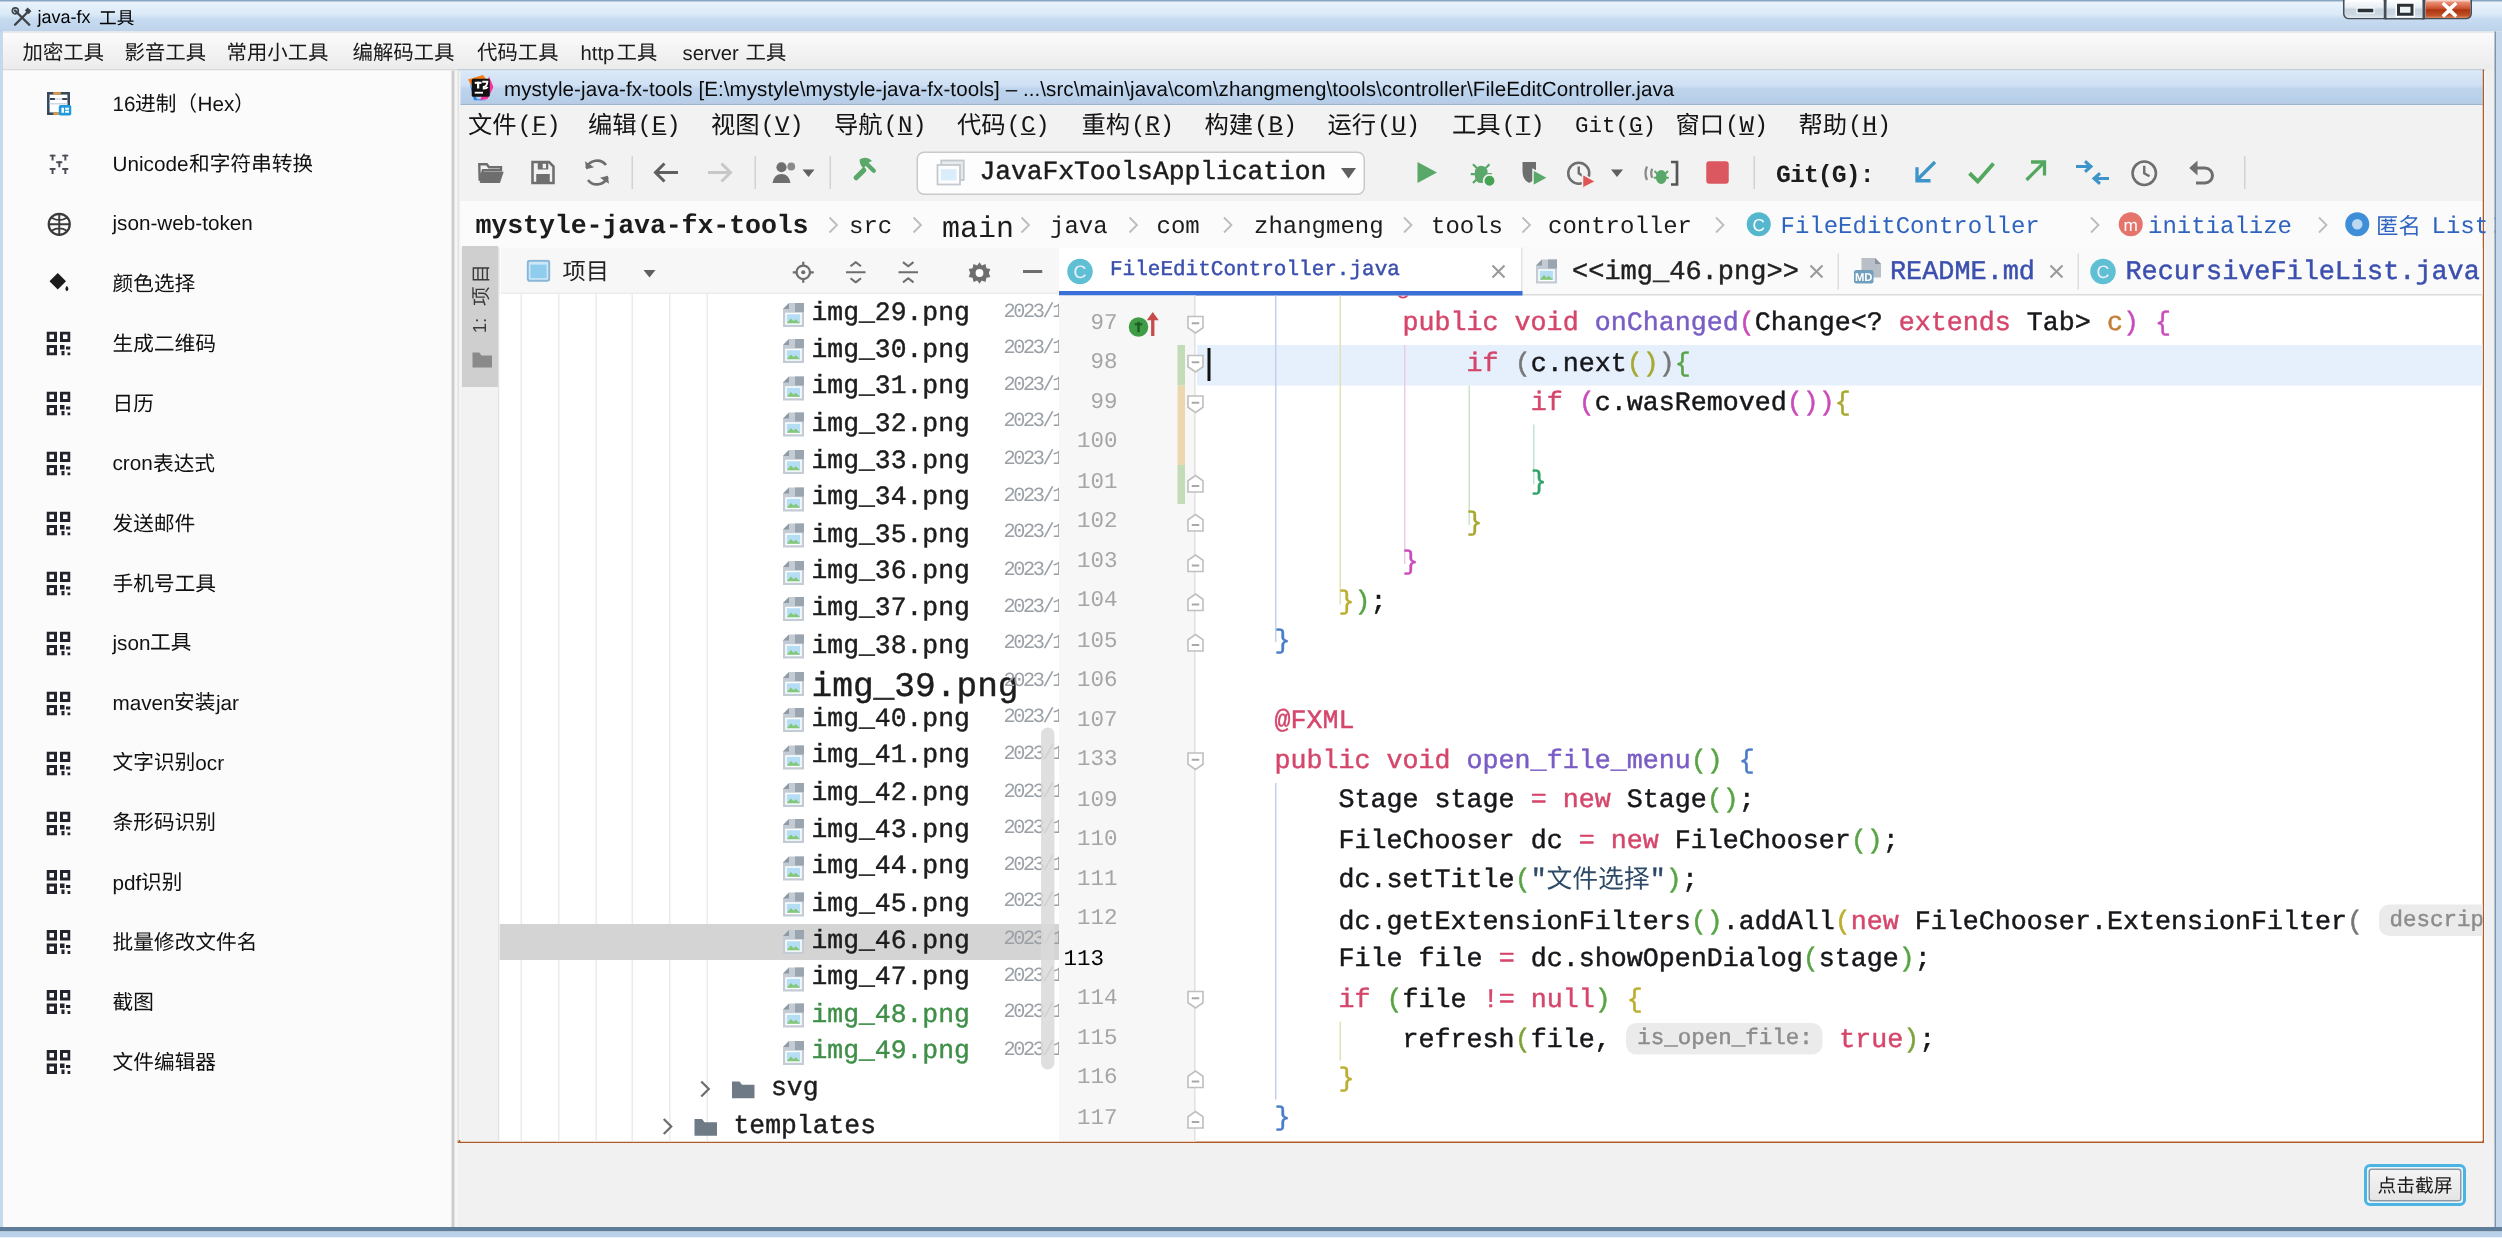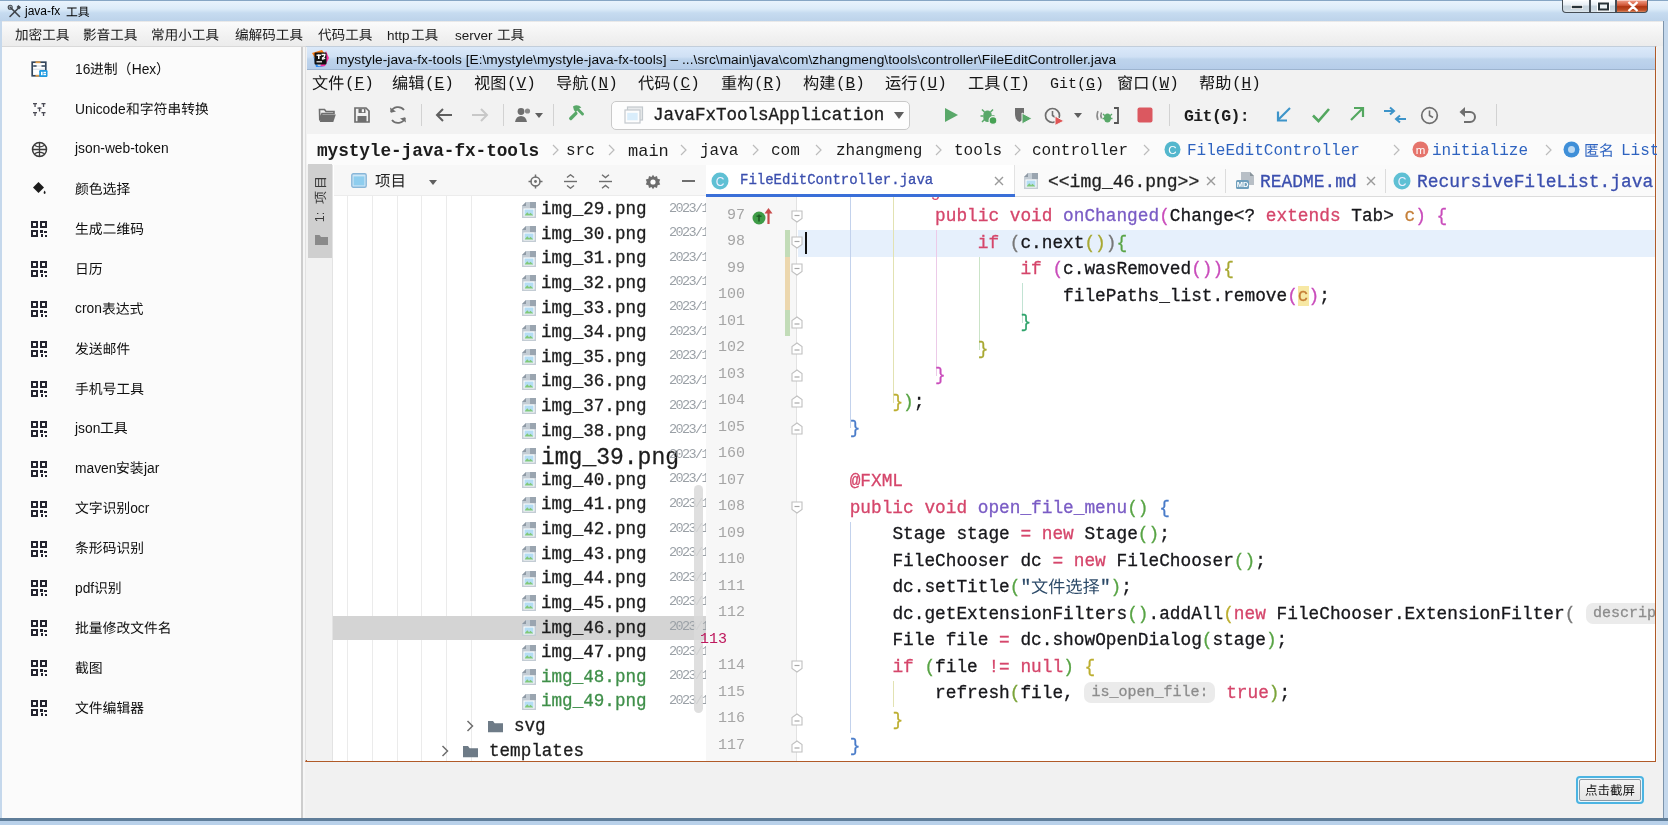--- a/index.html
+++ b/index.html
@@ -560,21 +560,21 @@
 <div class="abs" style="left:1496px;top:104px;width:1px;height:22px;background:#d2d2d2"></div>
 <div class="abs" style="left:307px;top:134px;width:1348px;height:31px;background:#fbfbfb"></div>
 <span class="abs mono" style="left:317px;top:141px;font-size:17.8px;font-weight:bold;color:#1c1c1c;letter-spacing:-0.1px">mystyle-java-fx-tools</span>
 <svg class="abs" style="left:551.5px;top:144px" width="7" height="12" viewBox="0 0 7 12">
     <path d="M1 1 L6 6 L1 11" stroke="#bcbcbc" stroke-width="1.2" fill="none"></path>
   </svg>
 <span class="abs mono" style="left:566px;top:142px;font-size:16px;color:#1c1c1c">src</span>
 <svg class="abs" style="left:608.4px;top:144px" width="7" height="12" viewBox="0 0 7 12">
     <path d="M1 1 L6 6 L1 11" stroke="#bcbcbc" stroke-width="1.2" fill="none"></path>
   </svg>
-<span class="abs mono" style="left:628px;top:142px;font-size:17px;color:#1c1c1c">main</span>
+<span class="abs mono" style="left:628px;top:142px;font-size:20px;color:#1c1c1c">main</span>
 <svg class="abs" style="left:680.2px;top:144px" width="7" height="12" viewBox="0 0 7 12">
     <path d="M1 1 L6 6 L1 11" stroke="#bcbcbc" stroke-width="1.2" fill="none"></path>
   </svg>
 <span class="abs mono" style="left:700px;top:142px;font-size:16px;color:#1c1c1c">java</span>
 <svg class="abs" style="left:751.7px;top:144px" width="7" height="12" viewBox="0 0 7 12">
     <path d="M1 1 L6 6 L1 11" stroke="#bcbcbc" stroke-width="1.2" fill="none"></path>
   </svg>
 <span class="abs mono" style="left:771px;top:142px;font-size:16px;color:#1c1c1c">com</span>
 <svg class="abs" style="left:814.9px;top:144px" width="7" height="12" viewBox="0 0 7 12">
     <path d="M1 1 L6 6 L1 11" stroke="#bcbcbc" stroke-width="1.2" fill="none"></path>
@@ -961,28 +961,28 @@
 <div class="abs" style="left:893px;top:681px;width:1px;height:26px;background:#e2e2b2"></div>
 <div class="abs mono" style="left:700px;top:206.8px;width:45px;text-align:right;font-size:15px;color:#a5a5a5">97</div>
 <div class="abs mono" style="left:700px;top:233.2px;width:45px;text-align:right;font-size:15px;color:#a5a5a5">98</div>
 <div class="abs mono" style="left:700px;top:259.8px;width:45px;text-align:right;font-size:15px;color:#a5a5a5">99</div>
 <div class="abs mono" style="left:700px;top:286.2px;width:45px;text-align:right;font-size:15px;color:#a5a5a5">100</div>
 <div class="abs mono" style="left:700px;top:312.8px;width:45px;text-align:right;font-size:15px;color:#a5a5a5">101</div>
 <div class="abs mono" style="left:700px;top:339.2px;width:45px;text-align:right;font-size:15px;color:#a5a5a5">102</div>
 <div class="abs mono" style="left:700px;top:365.8px;width:45px;text-align:right;font-size:15px;color:#a5a5a5">103</div>
 <div class="abs mono" style="left:700px;top:392.2px;width:45px;text-align:right;font-size:15px;color:#a5a5a5">104</div>
 <div class="abs mono" style="left:700px;top:418.8px;width:45px;text-align:right;font-size:15px;color:#a5a5a5">105</div>
-<div class="abs mono" style="left:700px;top:445.2px;width:45px;text-align:right;font-size:15px;color:#a5a5a5">160</div>
+<div class="abs mono" style="left:700px;top:445.2px;width:45px;text-align:right;font-size:15px;color:#a5a5a5">106</div>
 <div class="abs mono" style="left:700px;top:471.8px;width:45px;text-align:right;font-size:15px;color:#a5a5a5">107</div>
-<div class="abs mono" style="left:700px;top:498.2px;width:45px;text-align:right;font-size:15px;color:#a5a5a5">108</div>
+<div class="abs mono" style="left:700px;top:498.2px;width:45px;text-align:right;font-size:15px;color:#a5a5a5">133</div>
 <div class="abs mono" style="left:700px;top:524.8px;width:45px;text-align:right;font-size:15px;color:#a5a5a5">109</div>
 <div class="abs mono" style="left:700px;top:551.2px;width:45px;text-align:right;font-size:15px;color:#a5a5a5">110</div>
 <div class="abs mono" style="left:700px;top:577.8px;width:45px;text-align:right;font-size:15px;color:#a5a5a5">111</div>
 <div class="abs mono" style="left:700px;top:604.2px;width:45px;text-align:right;font-size:15px;color:#a5a5a5">112</div>
-<div class="abs mono" style="left:700px;top:630.8px;width:45px;text-align:left;font-size:15px;color:#be185d">113</div>
+<div class="abs mono" style="left:700px;top:630.8px;width:45px;text-align:center;font-size:15px;color:#000000">113</div>
 <div class="abs mono" style="left:700px;top:657.2px;width:45px;text-align:right;font-size:15px;color:#a5a5a5">114</div>
 <div class="abs mono" style="left:700px;top:683.8px;width:45px;text-align:right;font-size:15px;color:#a5a5a5">115</div>
 <div class="abs mono" style="left:700px;top:710.2px;width:45px;text-align:right;font-size:15px;color:#a5a5a5">116</div>
 <div class="abs mono" style="left:700px;top:736.8px;width:45px;text-align:right;font-size:15px;color:#a5a5a5">117</div>
 <svg class="abs" style="left:751px;top:206.75px" width="26" height="20" viewBox="0 0 26 20">
     <circle cx="8" cy="11" r="6.5" fill="#3f9c47"></circle>
     <rect x="7.2" y="7.5" width="1.6" height="7" fill="#1d5c22"></rect>
     <rect x="5.5" y="8.5" width="5" height="1.4" fill="#1d5c22"></rect>
     <path d="M17.5 17 V4" stroke="#c84b4b" stroke-width="2.2" fill="none"></path>
     <path d="M17.5 1 L13.5 6.5 L21.5 6.5 Z" fill="#c84b4b"></path>
@@ -1036,21 +1036,20 @@
     <path d="M3.5 8 h5" stroke="#a8a8a8" stroke-width="1.2"></path>
   </svg>
 <div class="abs" style="left:805px;top:232.2px;width:2px;height:22px;background:#111"></div>
 <div class="abs" style="left:930px;top:197px;width:13px;height:7px;overflow:hidden">
     <span class="mono" style="position:absolute;left:0;top:-16px;font-size:17.8px;color:#d5466b">g</span>
   </div>
 <div class="abs" style="left:807px;top:0;width:848px;height:761px;overflow:hidden">
     <div class="codeln" style="top:205.2px;line-height:23px;color:#17171b">            <span style="color:#d5466b">public void </span><span style="color:#7a5cc5">onChanged</span><span style="color:#c94cbb">(</span><span style="color:#17171b">Change&lt;? </span><span style="color:#d5466b">extends</span><span style="color:#17171b"> Tab&gt; </span><span style="color:#c57f38">c</span><span style="color:#c94cbb">)</span> <span style="color:#c94cbb">{</span></div>
     <div class="codeln" style="top:231.8px;line-height:23px;color:#17171b">                <span style="color:#d5466b">if </span><span style="color:#777777">(</span><span style="color:#17171b">c.next</span><span style="color:#a8a832">()</span><span style="color:#777777">)</span><span style="color:#58a445">{</span></div>
     <div class="codeln" style="top:258.2px;line-height:23px;color:#17171b">                    <span style="color:#d5466b">if </span><span style="color:#c94cbb">(</span><span style="color:#17171b">c.wasRemoved</span><span style="color:#c94cbb">()</span><span style="color:#c94cbb">)</span><span style="color:#a8a832">{</span></div>
-    <div class="codeln" style="top:284.8px;line-height:23px;color:#17171b">                        <span style="color:#17171b">filePaths_list.remove</span><span style="color:#c94cbb">(</span><span style="color:#c57f38;background:#f7e8a4">c</span><span style="color:#c94cbb">)</span><span style="color:#17171b">;</span></div>
     <div class="codeln" style="top:311.2px;line-height:23px;color:#17171b">                    <span style="color:#2fa36b">}</span></div>
     <div class="codeln" style="top:337.8px;line-height:23px;color:#17171b">                <span style="color:#a8a832">}</span></div>
     <div class="codeln" style="top:364.2px;line-height:23px;color:#17171b">            <span style="color:#c94cbb">}</span></div>
     <div class="codeln" style="top:390.8px;line-height:23px;color:#17171b">        <span style="color:#bcae2f">}</span><span style="color:#58a445">)</span><span style="color:#17171b">;</span></div>
     <div class="codeln" style="top:417.2px;line-height:23px;color:#17171b">    <span style="color:#4a7cc9">}</span></div>
     <div class="codeln" style="top:470.2px;line-height:23px;color:#17171b">    <span style="color:#d5466b">@FXML</span></div>
     <div class="codeln" style="top:496.8px;line-height:23px;color:#17171b">    <span style="color:#d5466b">public void </span><span style="color:#7a5cc5">open_file_menu</span><span style="color:#58a445">()</span> <span style="color:#4a7cc9">{</span></div>
     <div class="codeln" style="top:523.2px;line-height:23px;color:#17171b">        <span style="color:#17171b">Stage stage </span><span style="color:#d5466b">=</span> <span style="color:#d5466b">new</span><span style="color:#17171b"> Stage</span><span style="color:#58a445">()</span><span style="color:#17171b">;</span></div>
     <div class="codeln" style="top:549.8px;line-height:23px;color:#17171b">        <span style="color:#17171b">FileChooser dc </span><span style="color:#d5466b">=</span> <span style="color:#d5466b">new</span><span style="color:#17171b"> FileChooser</span><span style="color:#58a445">()</span><span style="color:#17171b">;</span></div>
     <div class="codeln" style="top:576.2px;line-height:23px;color:#17171b">        <span style="color:#17171b">dc.setTitle</span><span style="color:#58a445">(</span><span style="color:#2c4a68">"</span><svg width="68.8" height="17.2" viewBox="0 0 68.8 17.2" style="display:inline-block;vertical-align:-2.5px;" fill="#2c4a68">

